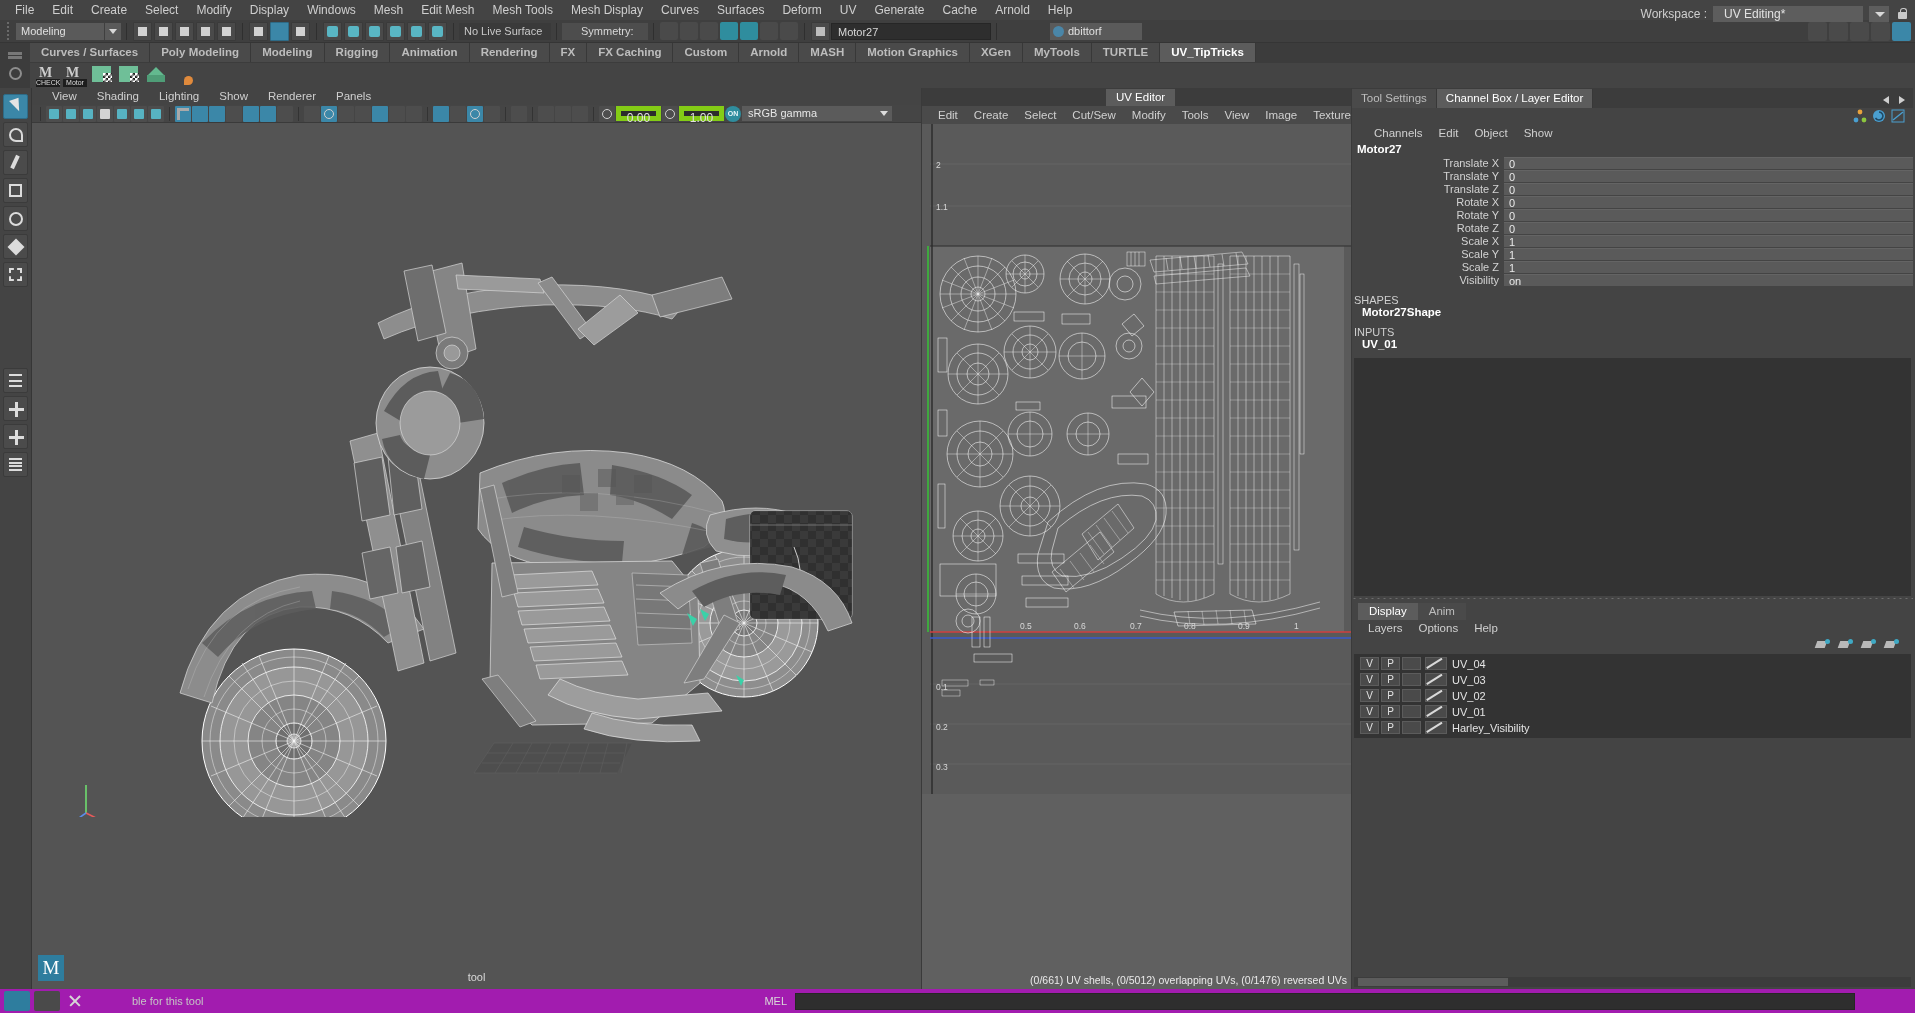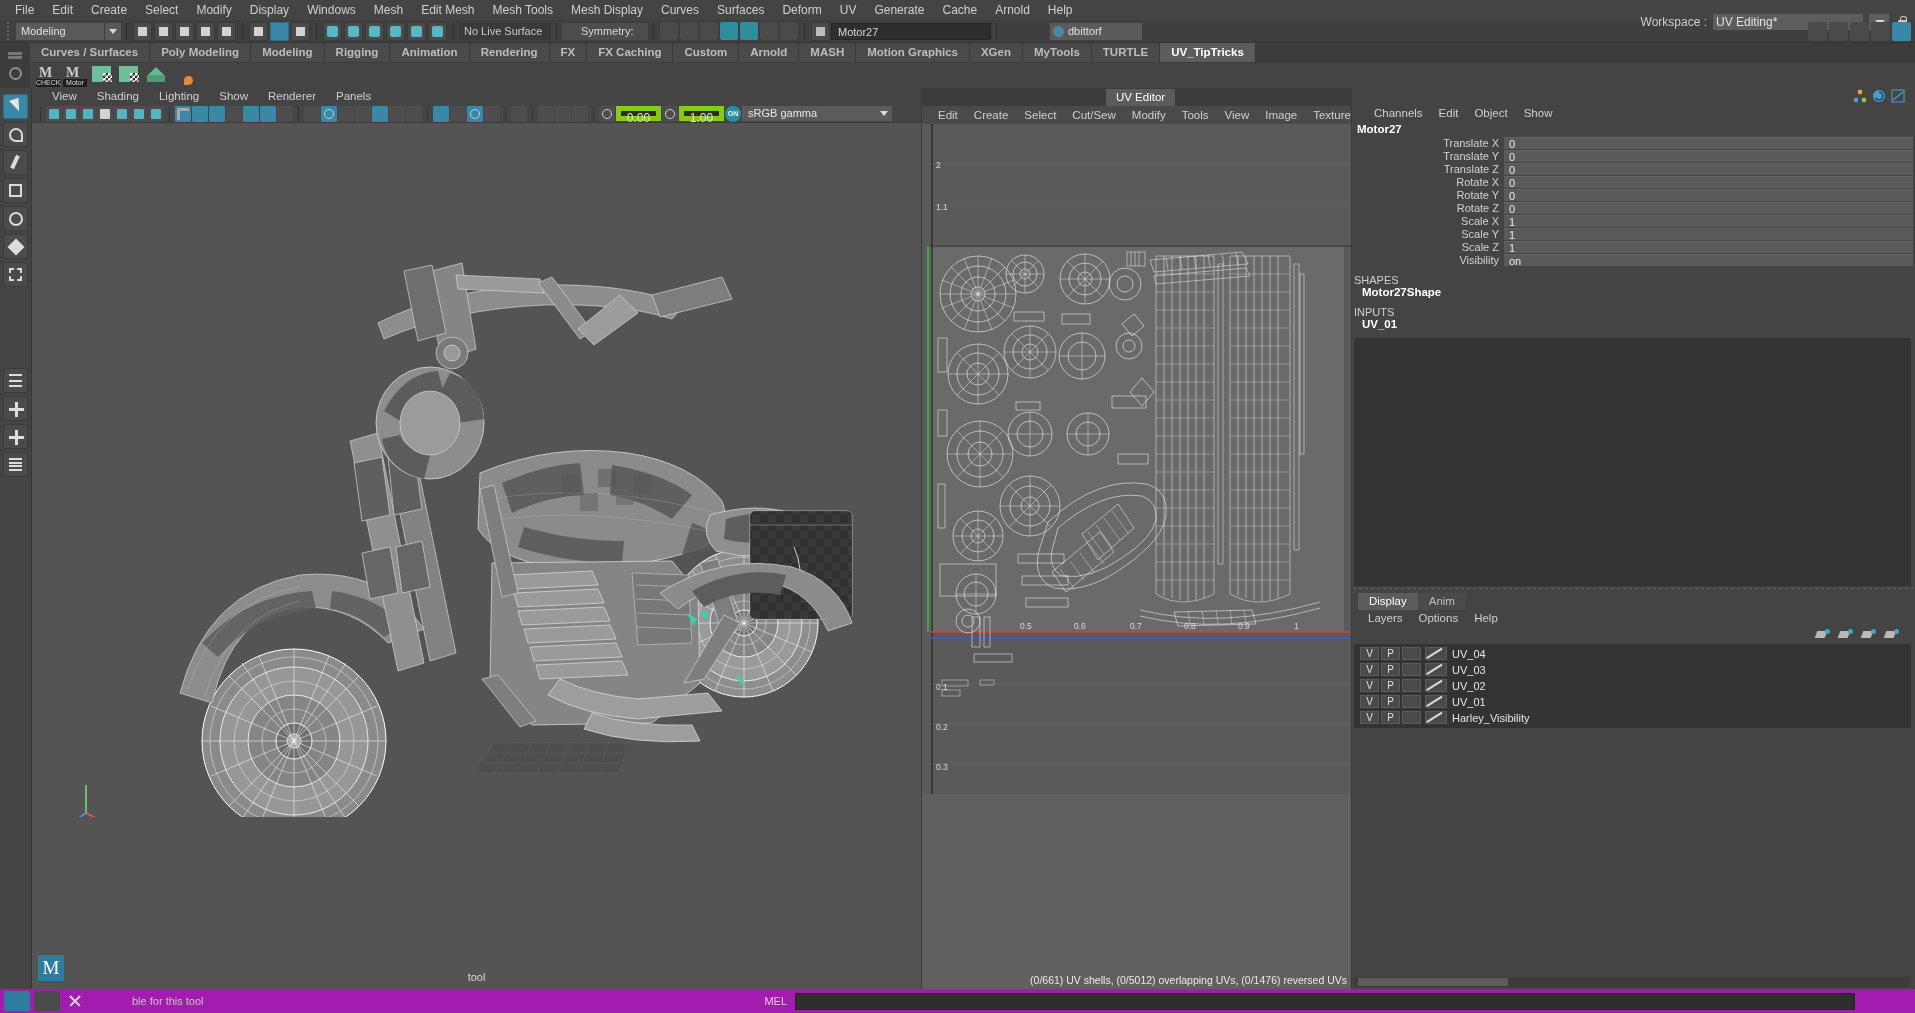--- a/index.html
+++ b/index.html
@@ -4,24 +4,24 @@
 <style>
   * { margin:0; padding:0; box-sizing:border-box; }
   html,body{ width:1915px; height:1013px; overflow:hidden; background:#444444;
     font-family:"Liberation Sans", sans-serif; color:#c8c8c8; font-size:12px; }
   .app{ width:1915px; height:1013px; position:relative; display:flex; flex-direction:column; background:#444; }
 
   
   .menubar{ height:20px; background:#444444; display:flex; align-items:center; padding-left:6px;
             flex:0 0 20px; position:relative; }
   .menubar .mi{ padding:0 9px; font-size:12px; color:#cfcfcf; line-height:20px; white-space:nowrap; }
-  .ws-wrap{ position:absolute; right:6px; top:12px; height:20px; display:flex; align-items:center; gap:6px; }
+  .ws-wrap{ position:absolute; right:6px; top:4px; height:20px; display:flex; align-items:center; gap:6px; }
   .ws-label{ font-size:12px; color:#cfcfcf; }
   .ws-box{ width:150px; height:16px; background:#5d5d5d; color:#e2e2e2; font-size:12px;
-           padding:0 3px; line-height:16px; position:relative; }
+           padding:0 11px; line-height:16px; position:relative; }
   .ws-arrow{ width:20px; height:16px; background:#5d5d5d; position:relative; }
   .ws-arrow:after{ content:""; position:absolute; left:6px; top:6px; border-left:5px solid transparent;
     border-right:5px solid transparent; border-top:5px solid #d8d8d8; }
   .lock-ico{ width:14px; height:16px; position:relative; }
   .lock-ico:before{ content:""; position:absolute; left:3px; top:6px; width:9px; height:7px;
     background:#c9c9c9; border-radius:1px; }
   .lock-ico:after{ content:""; position:absolute; left:5px; top:2px; width:5px; height:6px;
     border:1.5px solid #c9c9c9; border-bottom:none; border-radius:3px 3px 0 0; }
 
   
@@ -1036,20 +1036,28 @@
               <text x="262" y="505">0.8</text>
             <text x="316" y="505">0.9</text>
               <text x="372" y="505">1</text>
           </g>
         </svg>
         <div class="uv-status">(0/661) UV shells, (0/5012) overlapping UVs, (0/1476) reversed UVs</div>
       </div>
     </div>
 
     <div class="rightdock">
+      <div class="rd-tabrow">
+        <div class="rd-tab">Tool Settings</div>
+        <div class="rd-tab active">Channel Box / Layer Editor</div>
+        <div class="rd-navs">
+          <div class="navarr l"></div>
+          <div class="navarr r"></div>
+        </div>
+      </div>
 
       <div class="cb-icons">
         <div class="cbi">
           <svg width="14" height="14" viewBox="0 0 14 14">
               <circle cx="3" cy="11" r="2.4" fill="#4a9fd0"></circle>
               <circle cx="11" cy="11" r="2.4" fill="#8cc63f"></circle>
               <circle cx="7" cy="3" r="2.4" fill="#e8a33d"></circle>
             </svg>
         </div>
         <div class="cbi">

